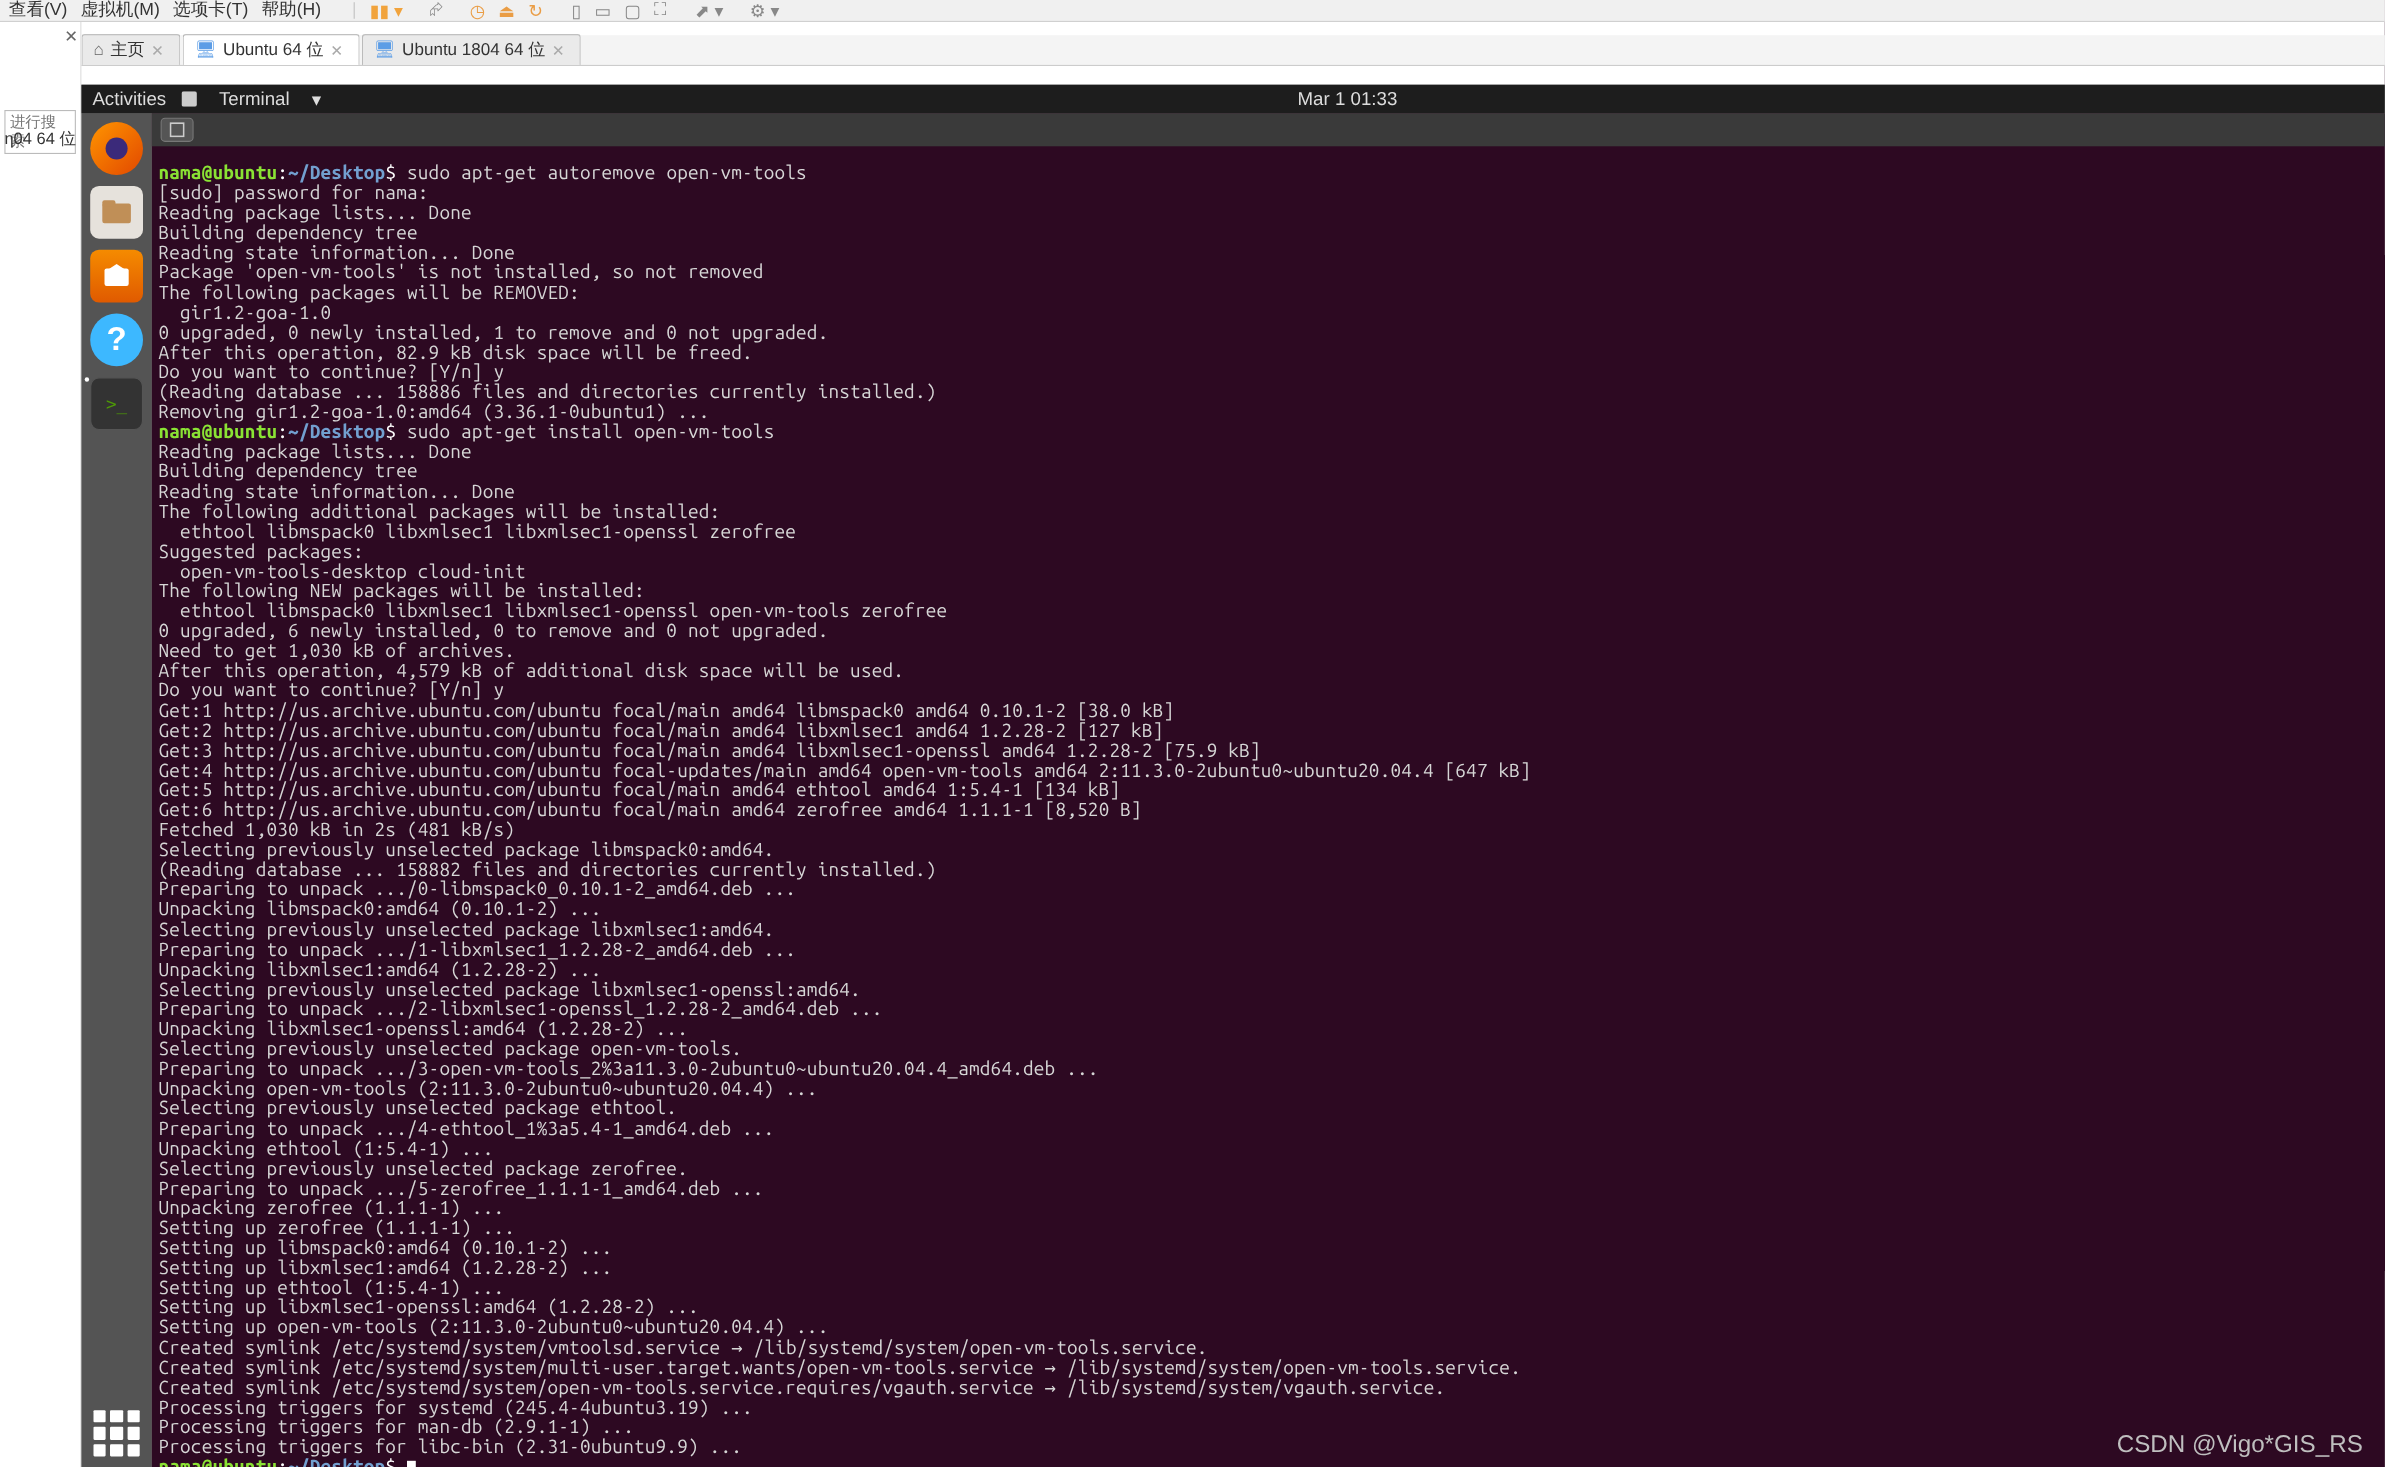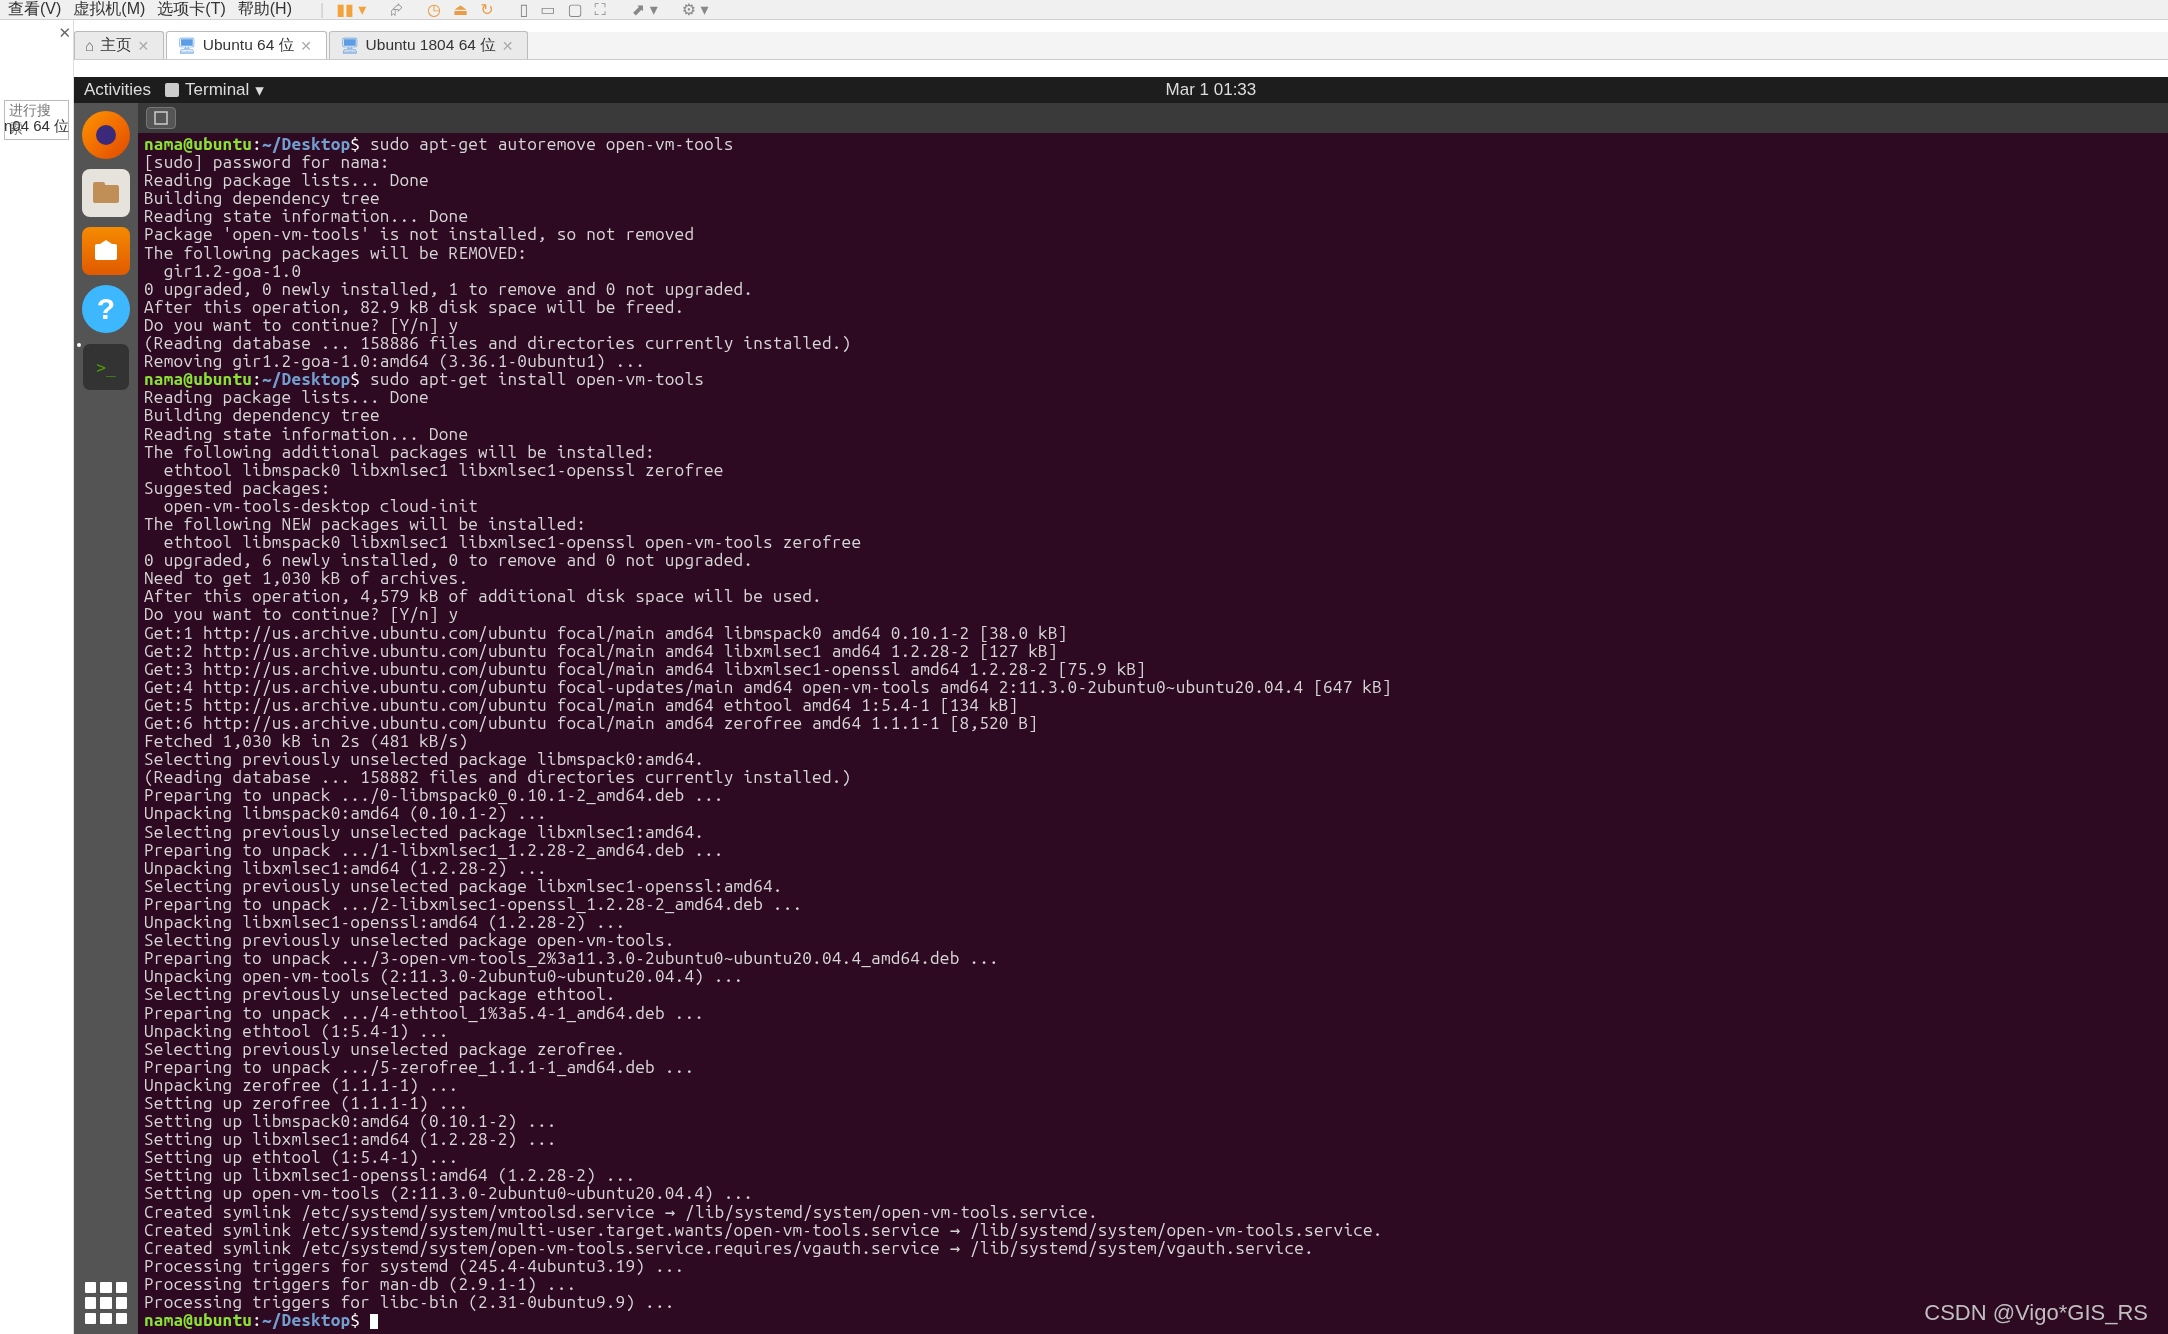--- a/index.html
+++ b/index.html
@@ -99,21 +99,21 @@
   color: #ddd;
   display: flex;
   align-items: center;
   justify-content: space-between;
   padding: 0 10px;
   font-size: 17px;
 }
 .gnome-top-left, .gnome-top-center, .gnome-top-right {
   display: flex; align-items: center; gap: 14px;
 }
-.gnome-top-left .terminal-label { display: flex; align-items: center; gap: 6px; }
+.gnome-top-left .terminal-label { display: flex; align-items: center; gap: 20px; }
 .gnome-top svg { fill: #ddd; }
 
 .dock {
   position: absolute;
   left: 0; top: 26px; bottom: 0;
   width: 64px;
   background: rgba(20,20,20,0.55);
   display: flex;
   flex-direction: column;
   align-items: center;
@@ -173,21 +173,21 @@
   background: #555;
   border: 1px solid #777;
   border-radius: 4px;
   display: flex; align-items: center; justify-content: center;
 }
 .term-titlebar .title-text {
   flex: 1; text-align: center; font-weight: 500;
 }
 .terminal-body {
   flex: 1;
-  padding: 2px 6px;
+  padding: 16px 6px;
   font-family: "Ubuntu Mono", "DejaVu Sans Mono", Consolas, monospace;
   font-size: 17.2px;
   line-height: 18.1px;
   letter-spacing: 0.2px;
   color: #d6d6d6;
   white-space: pre;
   overflow: hidden;
 }
 .prompt-user { color: #8ae234; font-weight: bold; }
 .prompt-path { color: #729fcf; font-weight: bold; }

